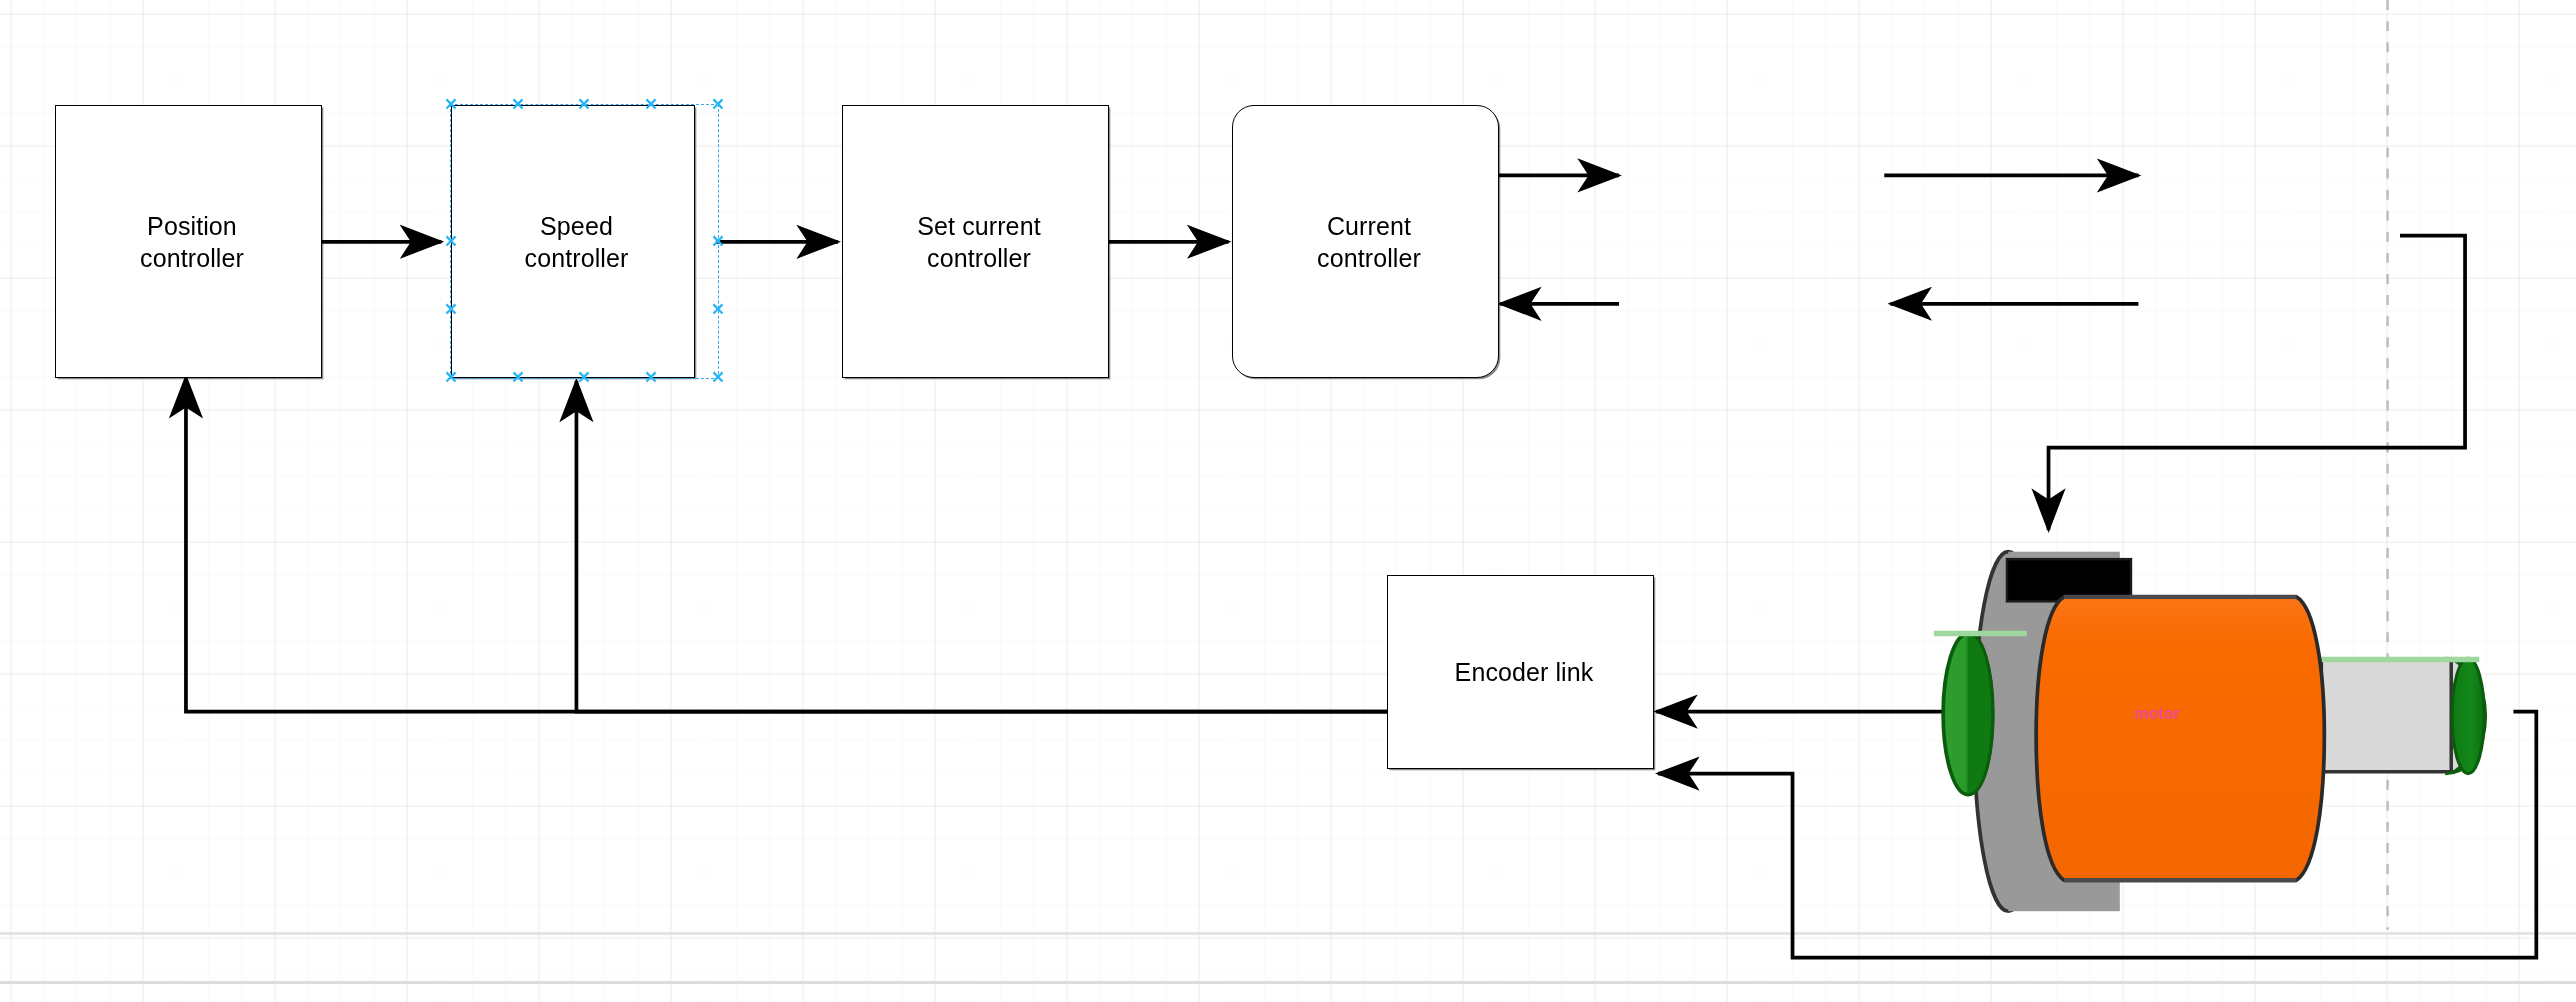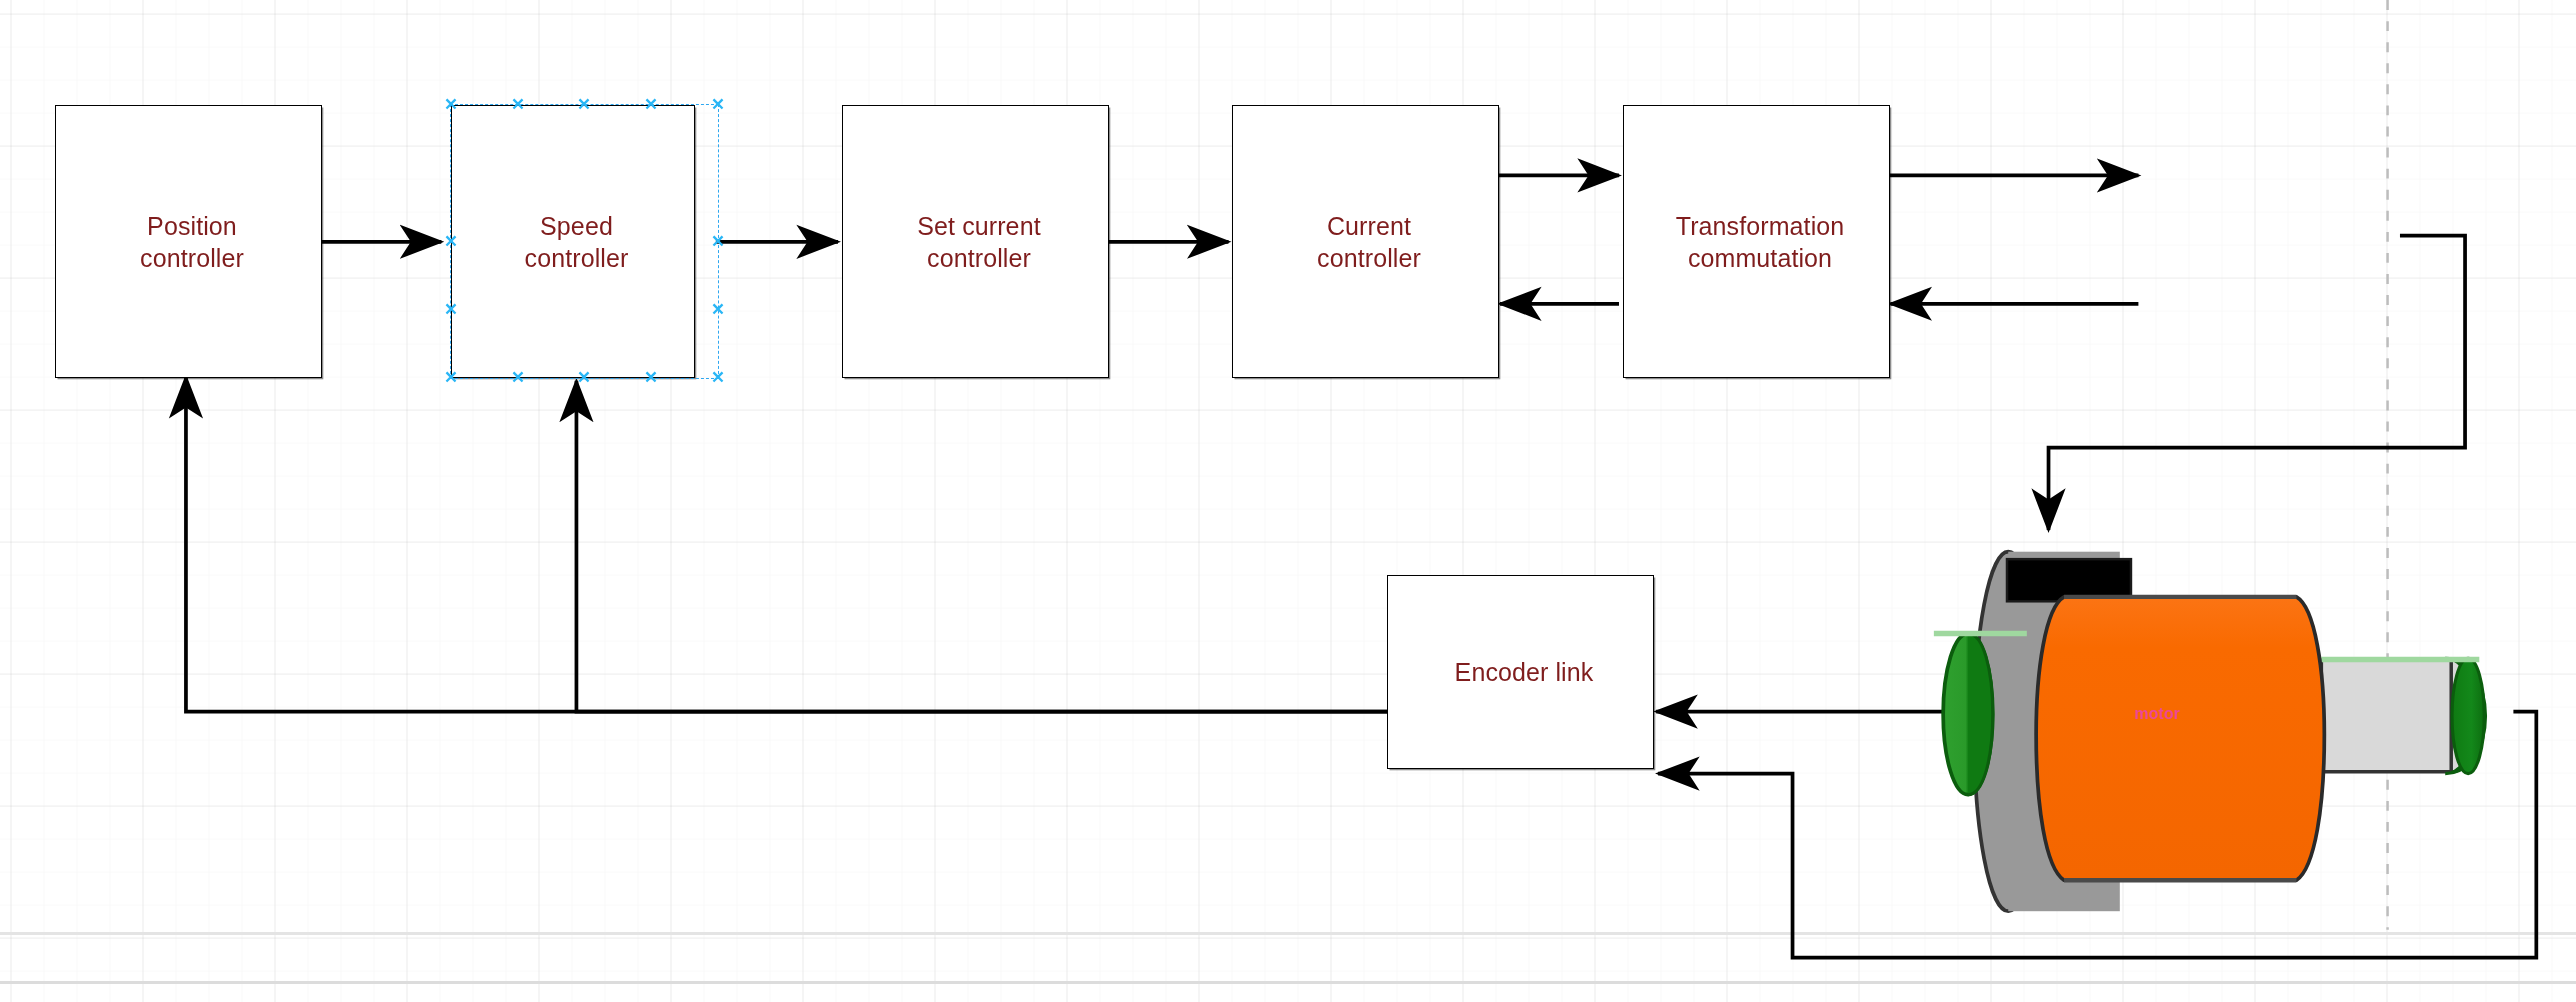--- a/index.html
+++ b/index.html
@@ -42,21 +42,21 @@
   
   .box{
     position:absolute;
     box-sizing:border-box;
     background:#ffffff;
     border:1.9px solid #000000;
     display:flex;
     align-items:center;
     justify-content:center;
     text-align:center;
-    color:#7f1d1d;
+    color:#000000;
     font-size:25px;
     line-height:1.28;
     font-family:"Liberation Sans", sans-serif;
     letter-spacing:0.1px;
     box-shadow:1.9px 1.9px 0 -0.6px rgba(0,0,0,0.45);
     padding-left:7px;
   }
   .box .lbl{white-space:pre-line;padding:0 5px;}
 
   
@@ -210,29 +210,25 @@
   <div class="box" style="left:451px; top:105px; width:244px; height:273px;">
     <span class="lbl">Speed
 controller</span>
   </div>
 
   <div class="box" style="left:842px;top:105px; width:267px; height:273px;">
     <span class="lbl">Set current
 controller</span>
   </div>
 
-  <div class="box" style="left:1232px;top:105px; width:267px; height:273px;">
+  <div class="box" style="left:1232px;top:105px; width:267px; height:273px;border-radius:22px;">
     <span class="lbl">Current
 controller</span>
   </div>
 
-  <div class="box" style="left:1623px;top:105px; width:267px; height:273px;">
-    <span class="lbl">Transformation
-commutation</span>
-  </div>
 
 
   <div class="box" style="left:1387px;top:575px; width:267px; height:194px;">
     <span class="lbl">Encoder link</span>
   </div>
 
   <div class="sel-outline" style="left:450px;top:104px;width:269px;height:275px;"></div>
 
   <div class="handle" style="left:451px; top:105px;">✕</div>
   <div class="handle" style="left:518px; top:105px;">✕</div>

